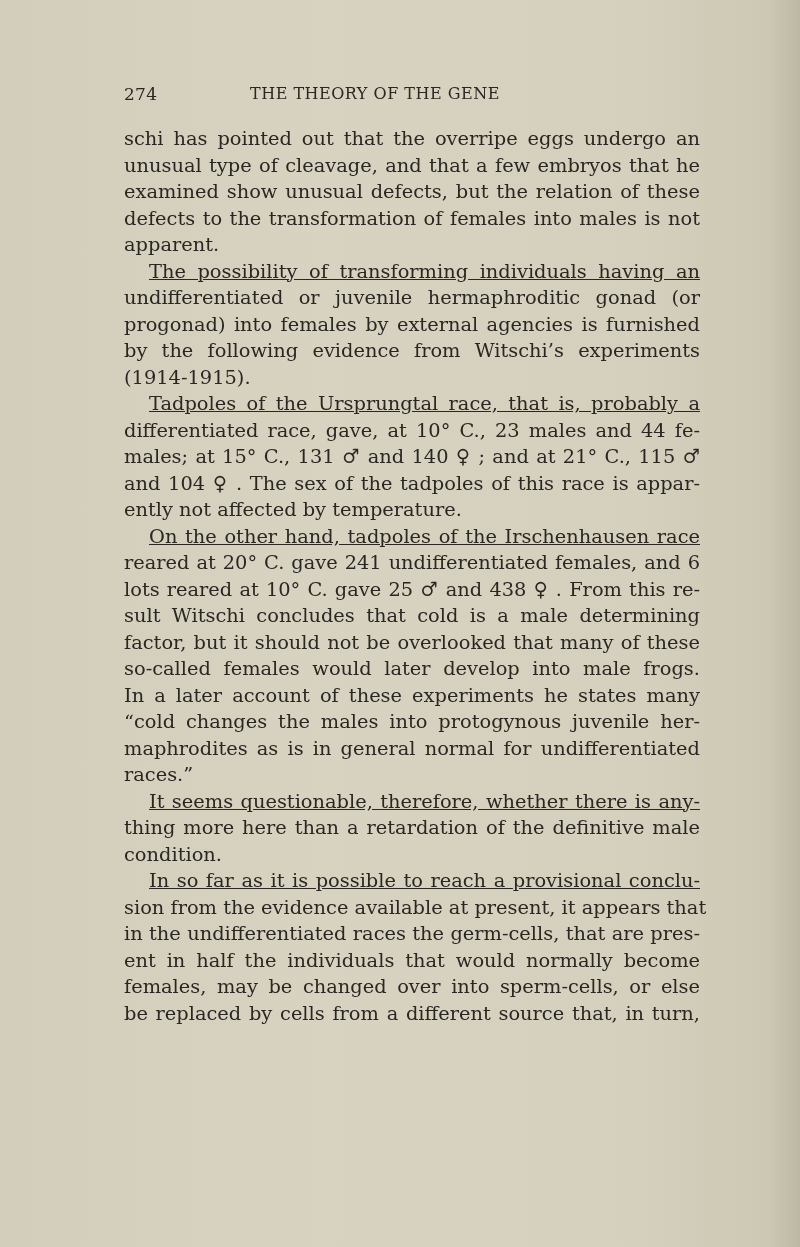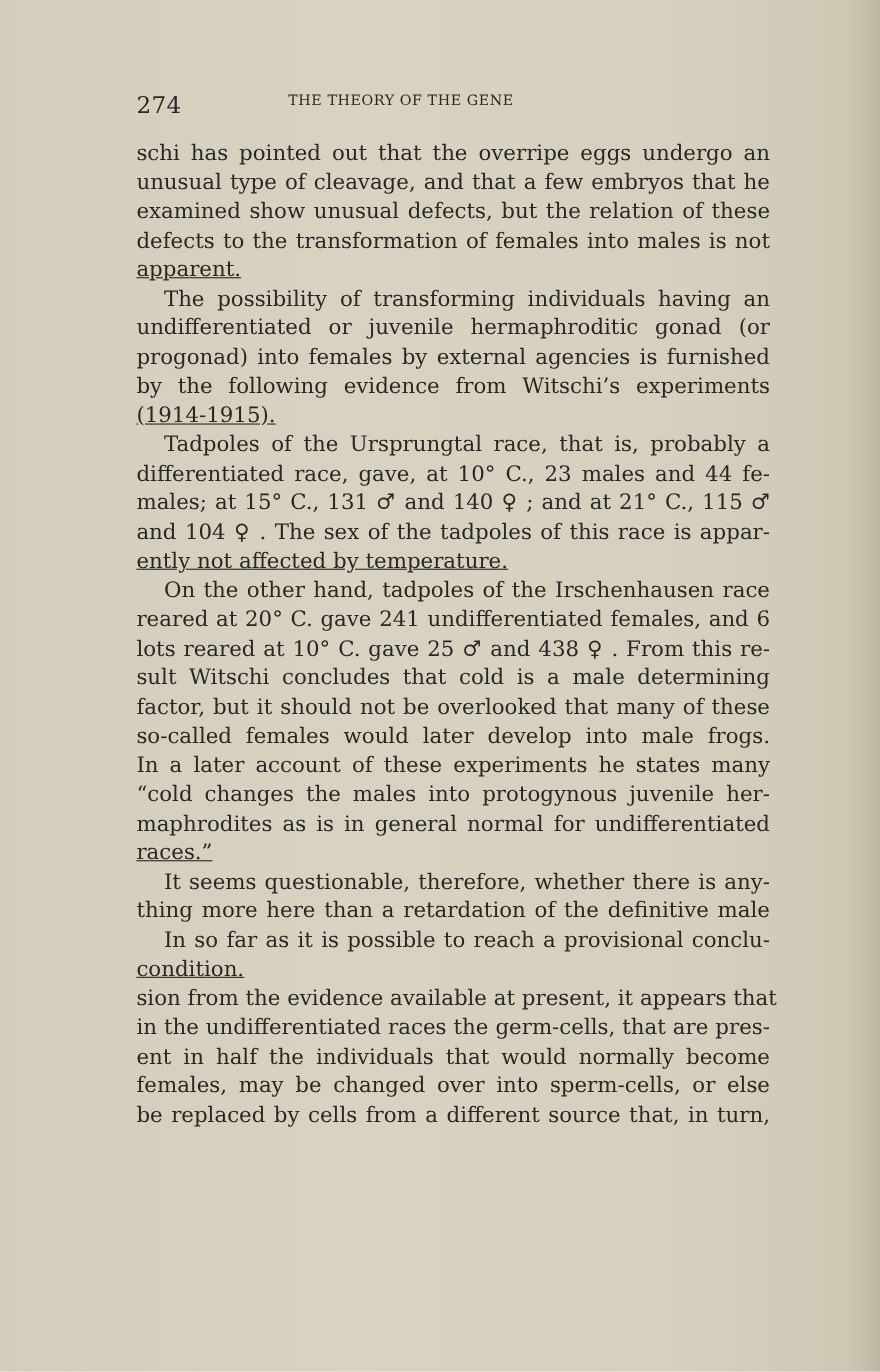--- a/index.html
+++ b/index.html
@@ -29,51 +29,51 @@
       left: 124px;
       width: 560px;
       height: 28px;
       font-size: 20px;
       letter-spacing: 0.3px;
     }
     .page-number {
       position: absolute;
       left: 0;
       top: 0;
-      font-size: 21px;
+      font-size: 17px;
     }
     .running-title {
       position: absolute;
-      left: 138px;
+      left: 126px;
       top: 0;
-      font-size: 13px;
+      font-size: 16px;
       letter-spacing: 0.5px;
     }
     .body-text {
       position: absolute;
       top: 126px;
       left: 124px;
       width: 576px;
       font-size: 19.4px;
       line-height: 26.5px;
       text-align: justify;
     }
     .line {
       display: block;
       white-space: nowrap;
       text-align-last: justify;
       text-align: justify;
       height: 26.5px;
     }
     .line.last {
       text-align-last: left;
-      text-decoration: underline;
     }
     .line.indent {
       padding-left: 25px;
+      text-decoration: underline;
     }
   </style>
 </head>
 <body>
 
 <div class="page">
   <div class="running-head">
     <span class="page-number">274</span>
     <span class="running-title">THE THEORY OF THE GENE</span>
   </div>
@@ -99,21 +99,21 @@
       <span class="line">lots reared at 10° C. gave 25 ♂ and 438 ♀ . From this re-</span>
       <span class="line">sult Witschi concludes that cold is a male determining</span>
       <span class="line">factor, but it should not be overlooked that many of these</span>
       <span class="line">so-called females would later develop into male frogs.</span>
       <span class="line">In a later account of these experiments he states many</span>
       <span class="line">“cold changes the males into protogynous juvenile her-</span>
       <span class="line">maphrodites as is in general normal for undifferentiated</span>
       <span class="line last">races.”</span>
       <span class="line indent">It seems questionable, therefore, whether there is any-</span>
       <span class="line">thing more here than a retardation of the definitive male</span>
+      <span class="line last">condition.</span>
       <span class="line indent">In so far as it is possible to reach a provisional conclu-</span>
-      <span class="line last">condition.</span>
       <span class="line">sion from the evidence available at present, it appears that</span>
       <span class="line">in the undifferentiated races the germ-cells, that are pres-</span>
       <span class="line">ent in half the individuals that would normally become</span>
       <span class="line">females, may be changed over into sperm-cells, or else</span>
       <span class="line">be replaced by cells from a different source that, in turn,</span>
     </div>
 </div>
 
 </body></html>

